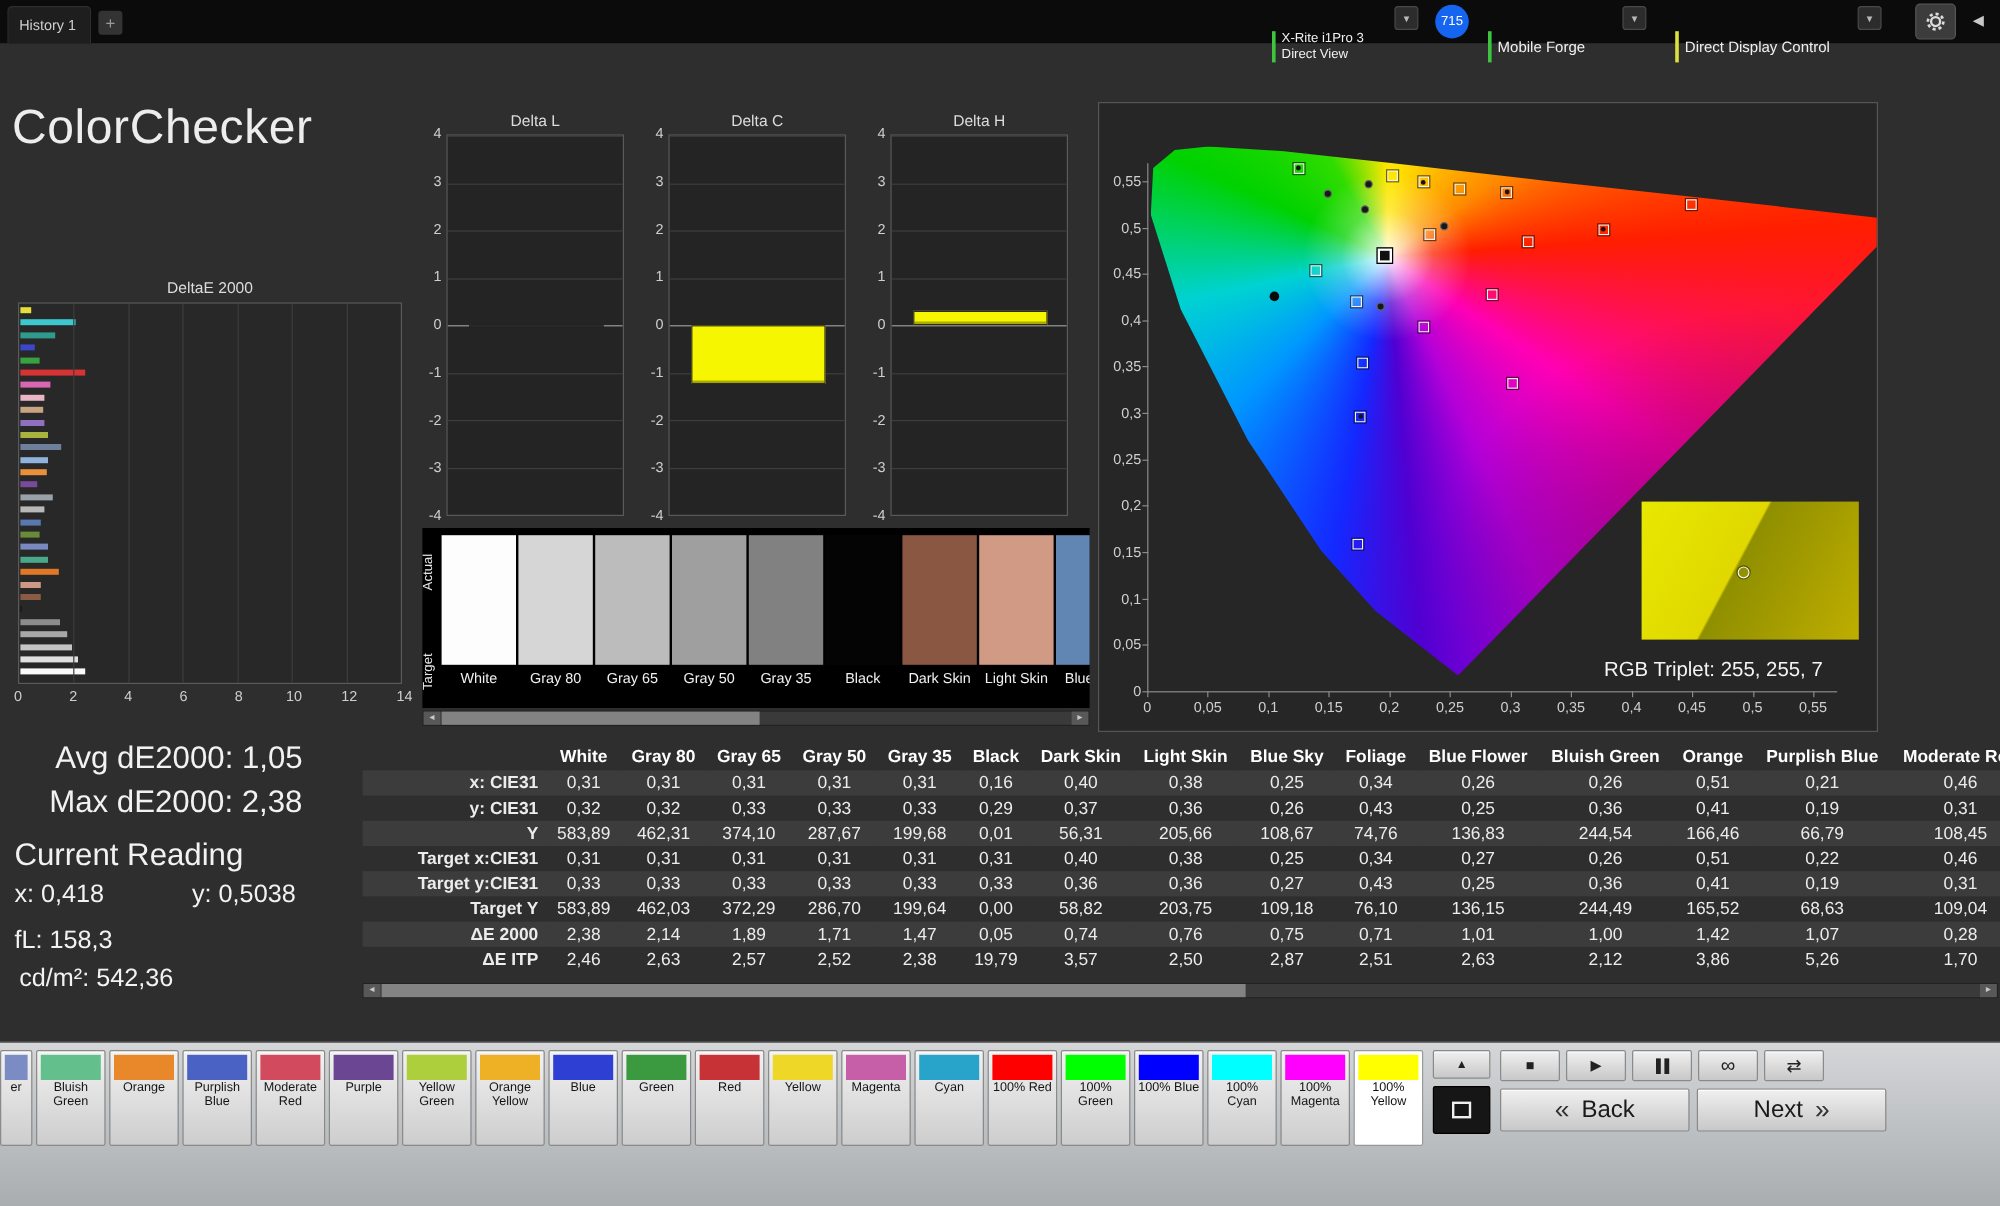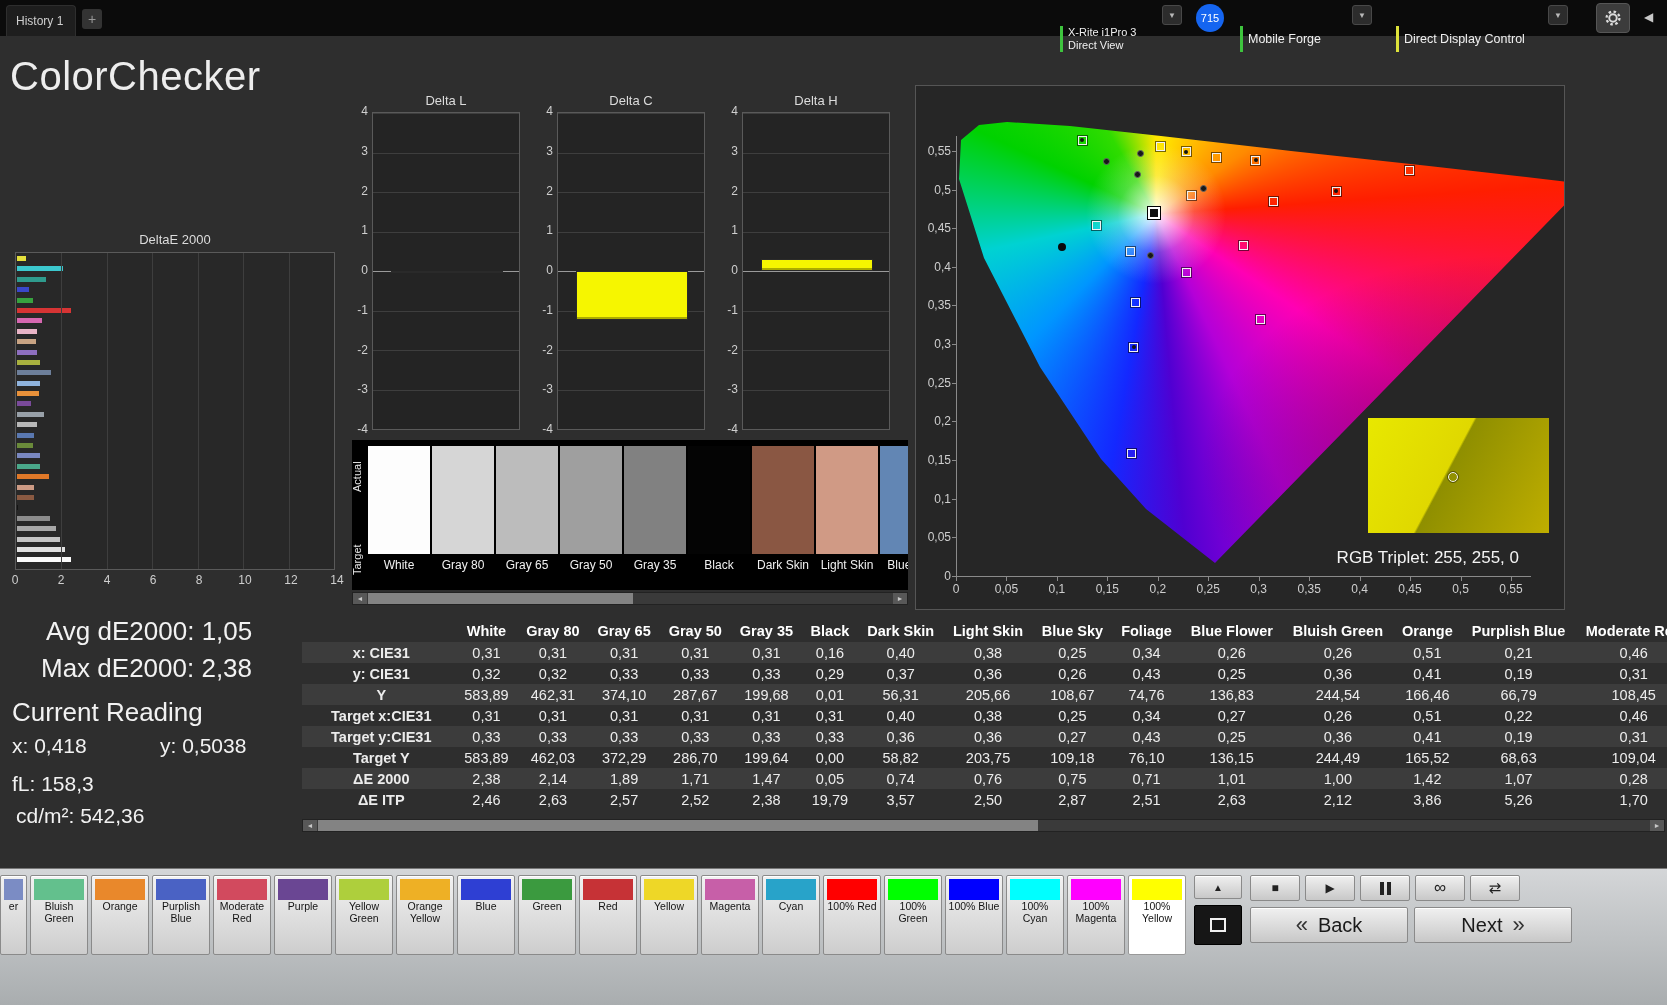--- a/index.html
+++ b/index.html
@@ -24,21 +24,21 @@
   .tb-text1 { position:absolute; left:8px; top:8px; font-size:12.5px; color:#f0f0f0; white-space:nowrap; }
   .tb-chevron { position:absolute; top:5px; width:20px; height:20px; background:#2c2c2c; border:1px solid #484848;
     border-radius:3px; color:#b8b8b8; font-size:8px; display:flex; align-items:center; justify-content:center; }
   .badge { position:absolute; left:1196px; top:4px; width:28px; height:28px; border-radius:50%;
     background:#1565f0; color:#fff; font-size:11px; display:flex; align-items:center; justify-content:center; }
   .gear-btn { position:absolute; left:1596px; top:3px; width:34px; height:30px; background:#3c3c3c;
     border:1px solid #565656; border-radius:4px; display:flex; align-items:center; justify-content:center; }
   .tb-back { position:absolute; left:1644px; top:10px; color:#c8c8c8; font-size:12px; }
 
   
-  .main-title { position:absolute; left:10px; top:54px; font-size:40px; font-weight:300; color:#ededed; letter-spacing:0.5px; }
+  .main-title { position:absolute; left:10px; top:84px; font-size:40px; font-weight:300; color:#ededed; letter-spacing:0.5px; }
   .sum-big { position:absolute; font-size:26px; color:#f2f2f2; }
   .sum-mid { position:absolute; font-size:21px; color:#f2f2f2; }
 
   
   .de-title { position:absolute; left:15px; top:232px; width:320px; text-align:center; font-size:13px; color:#dcdcdc; }
   .de-plot { position:absolute; left:15px; top:252px; width:320px; height:318px;
     background:#282828; border:1px solid #5a5a5a; overflow:hidden; }
   .vgrid { position:absolute; top:0; bottom:0; width:1px; background:#3e3e3e; }
   .de-bars { position:absolute; left:1px; top:3px; right:0; bottom:0; }
   .hbar { height:5px; margin-bottom:5.4px; }
@@ -102,21 +102,21 @@
     background:linear-gradient(118deg, #e8e800 0%, #e0d800 44%, #8f8f00 45%, #bfae00 100%); }
   .inset-marker { position:absolute; left:80px; top:54px; width:10px; height:10px; border-radius:50%;
     border:1.5px solid #f5f5f5; outline:1px solid rgba(0,0,0,0.4); }
   .rgb-text { position:absolute; right:45px; top:462px; width:230px; text-align:right; font-size:17px; color:#f4f4f4; }
 
   
   .table-wrap { position:absolute; left:302px; top:620px; width:1365px; height:198px; overflow:hidden; }
   .dtable { border-collapse:collapse; width:1390px; table-layout:auto; }
   .dtable th { font-size:14.5px; font-weight:bold; color:#fff; padding:2px 7px; text-align:center; white-space:nowrap; height:22px; }
   .dtable td { font-size:14.5px; color:#ececec; padding:1px 7px; text-align:center; white-space:nowrap; height:21px; }
-  .dtable td.rowlabel { font-weight:bold; text-align:center; padding-left:12px; }
+  .dtable td.rowlabel { font-weight:bold; text-align:right; padding-left:12px; }
   .dtable tbody tr:nth-child(odd) { background:rgba(255,255,255,0.07); }
 
   
   .toolbar { position:absolute; left:0; top:868px; width:1667px; height:137px;
     background:linear-gradient(#d4d6d8, #a9adaf); border-top:1px solid #777; }
   .patch-btn { position:absolute; top:6px; width:58px; height:80px; border:1px solid #8a8a8a; border-radius:2px;
     background:linear-gradient(#f2f2f2,#cdcdcd); box-shadow:inset 0 1px 0 #fff; overflow:hidden; }
   .patch-btn.sel { background:#ffffff; border-color:#999; }
   .patch-swatch { margin:3px 3px 1px 3px; height:21px; }
   .patch-label { font-size:10.5px; line-height:1.12; text-align:center; color:#141414; padding:0 1px; }
@@ -439,21 +439,21 @@
         <div class="cie-pt pt-square" style="left: 265.552px; top: 181.711px;"></div>
         <div class="cie-pt pt-square" style="left: 323.065px; top: 154.656px;"></div>
         <div class="cie-pt pt-square" style="left: 215.102px; top: 211.858px;"></div>
         <div class="cie-pt pt-square-dot" style="left: 213.084px; top: 256.692px;"></div>
         <div class="cie-pt pt-square" style="left: 340.218px; top: 228.864px;"></div>
         <div class="cie-pt pt-square" style="left: 211.066px; top: 362.593px;"></div>
       </div>
     <div class="cie-inset">
       <div class="inset-marker"></div>
     </div>
-    <div class="rgb-text">RGB Triplet: 255, 255, 0</div>
+    <div class="rgb-text">RGB Triplet: 255, 255, 7</div>
   </div>
 
   <div class="sum-big" style="left:46px; top:616px;">Avg dE2000: 1,05</div>
   <div class="sum-big" style="left:41px; top:653px;">Max dE2000: 2,38</div>
   <div class="sum-big" style="left:12px; top:697px;">Current Reading</div>
   <div class="sum-mid" style="left:12px; top:734px;">x: 0,418</div>
   <div class="sum-mid" style="left:160px; top:734px;text-align:right;">y: 0,5038</div>
   <div class="sum-mid" style="left:12px; top:772px;">fL: 158,3</div>
   <div class="sum-mid" style="left:4px; top:804px;margin-left:12px;">cd/m²: 542,36</div>
 

